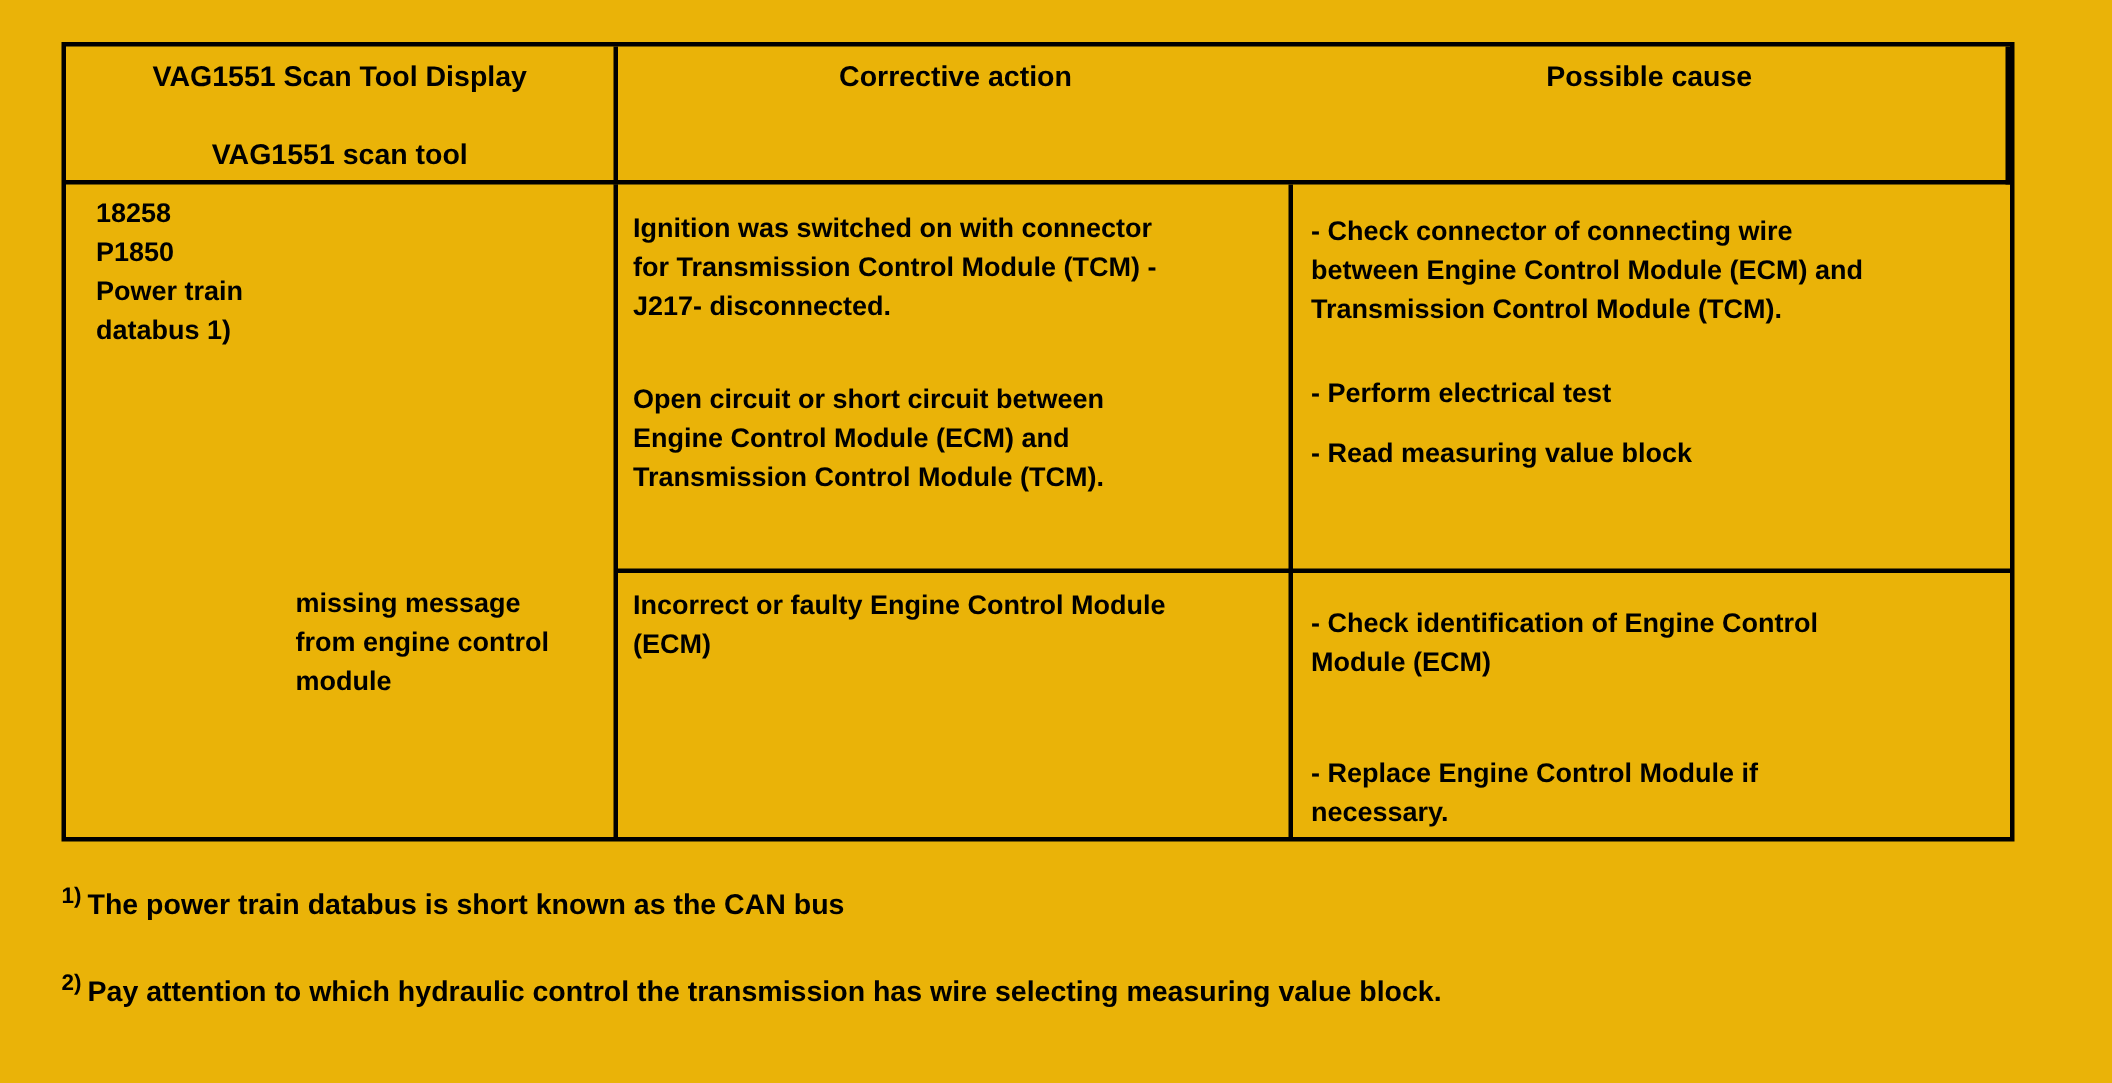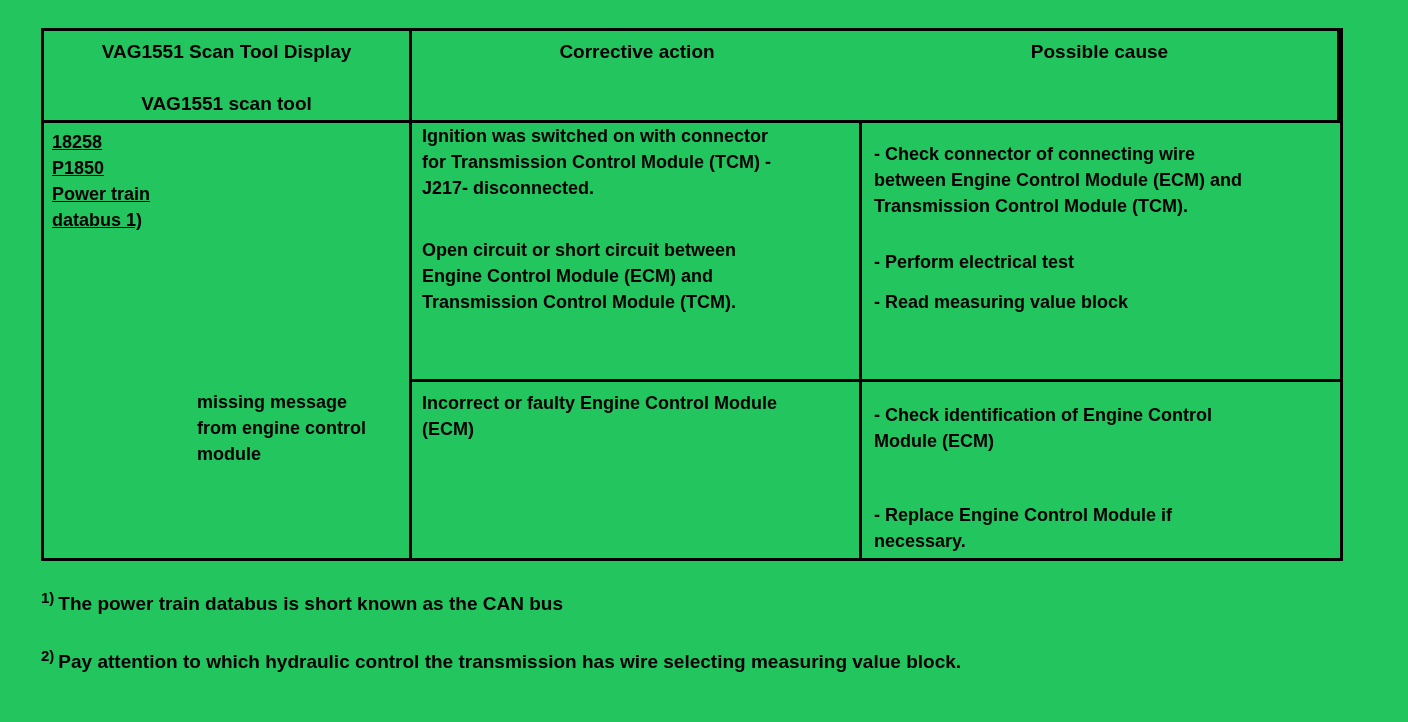--- a/index.html
+++ b/index.html
@@ -9,21 +9,21 @@
     width: 1408px;
     height: 722px;
     font-family: "Liberation Sans", sans-serif;
     color: #000000;
     -webkit-font-smoothing: none;
   }
   .page {
     position: relative;
     width: 1408px;
     height: 722px;
-    background: #22c55e;
+    background: #eab308;
     overflow: hidden;
   }
   .dtc-table {
     position: absolute;
     left: 41px;
     top: 28px;
     width: 1302px;
     height: 533px;
     box-sizing: border-box;
     border: 3px solid #000000;
@@ -44,24 +44,23 @@
     font-size: 19px;
     line-height: 28px;
   }
   .b-right { border-right: 3px solid #000000; }
   .hline1 { margin-top: 7px; }
   .hline2 { margin-top: 24px; }
   .body-left {
     grid-column: 1;
     grid-row: 2 / 4;
     position: relative;
-    padding: 6px 8px;
-    text-decoration: underline;
+    padding: 6px 20px;
   }
-  .cause-r1 { grid-column: 2; grid-row: 2; border-right: 3px solid #000000; border-bottom: 3px solid #000000; padding: 0 10px; }
+  .cause-r1 { grid-column: 2; grid-row: 2; border-right: 3px solid #000000; border-bottom: 3px solid #000000; padding: 16px 10px; }
   .action-r1 { grid-column: 3; grid-row: 2; border-bottom: 3px solid #000000; padding: 18px 12px 6px 12px; }
   .cause-r2 { grid-column: 2; grid-row: 3; border-right: 3px solid #000000; padding: 8px 10px; }
   .action-r2 { grid-column: 3; grid-row: 3; padding: 20px 12px 6px 12px; }
   .preline { white-space: pre-line; }
   .cell p { margin: 0; white-space: pre-line; }
   .p-gap36 { margin-top: 36px !important; }
   .p-gap30 { margin-top: 30px !important; }
   .p-gap14 { margin-top: 14px !important; }
   .p-gap48 { margin-top: 48px !important; }
   .label-block { }

